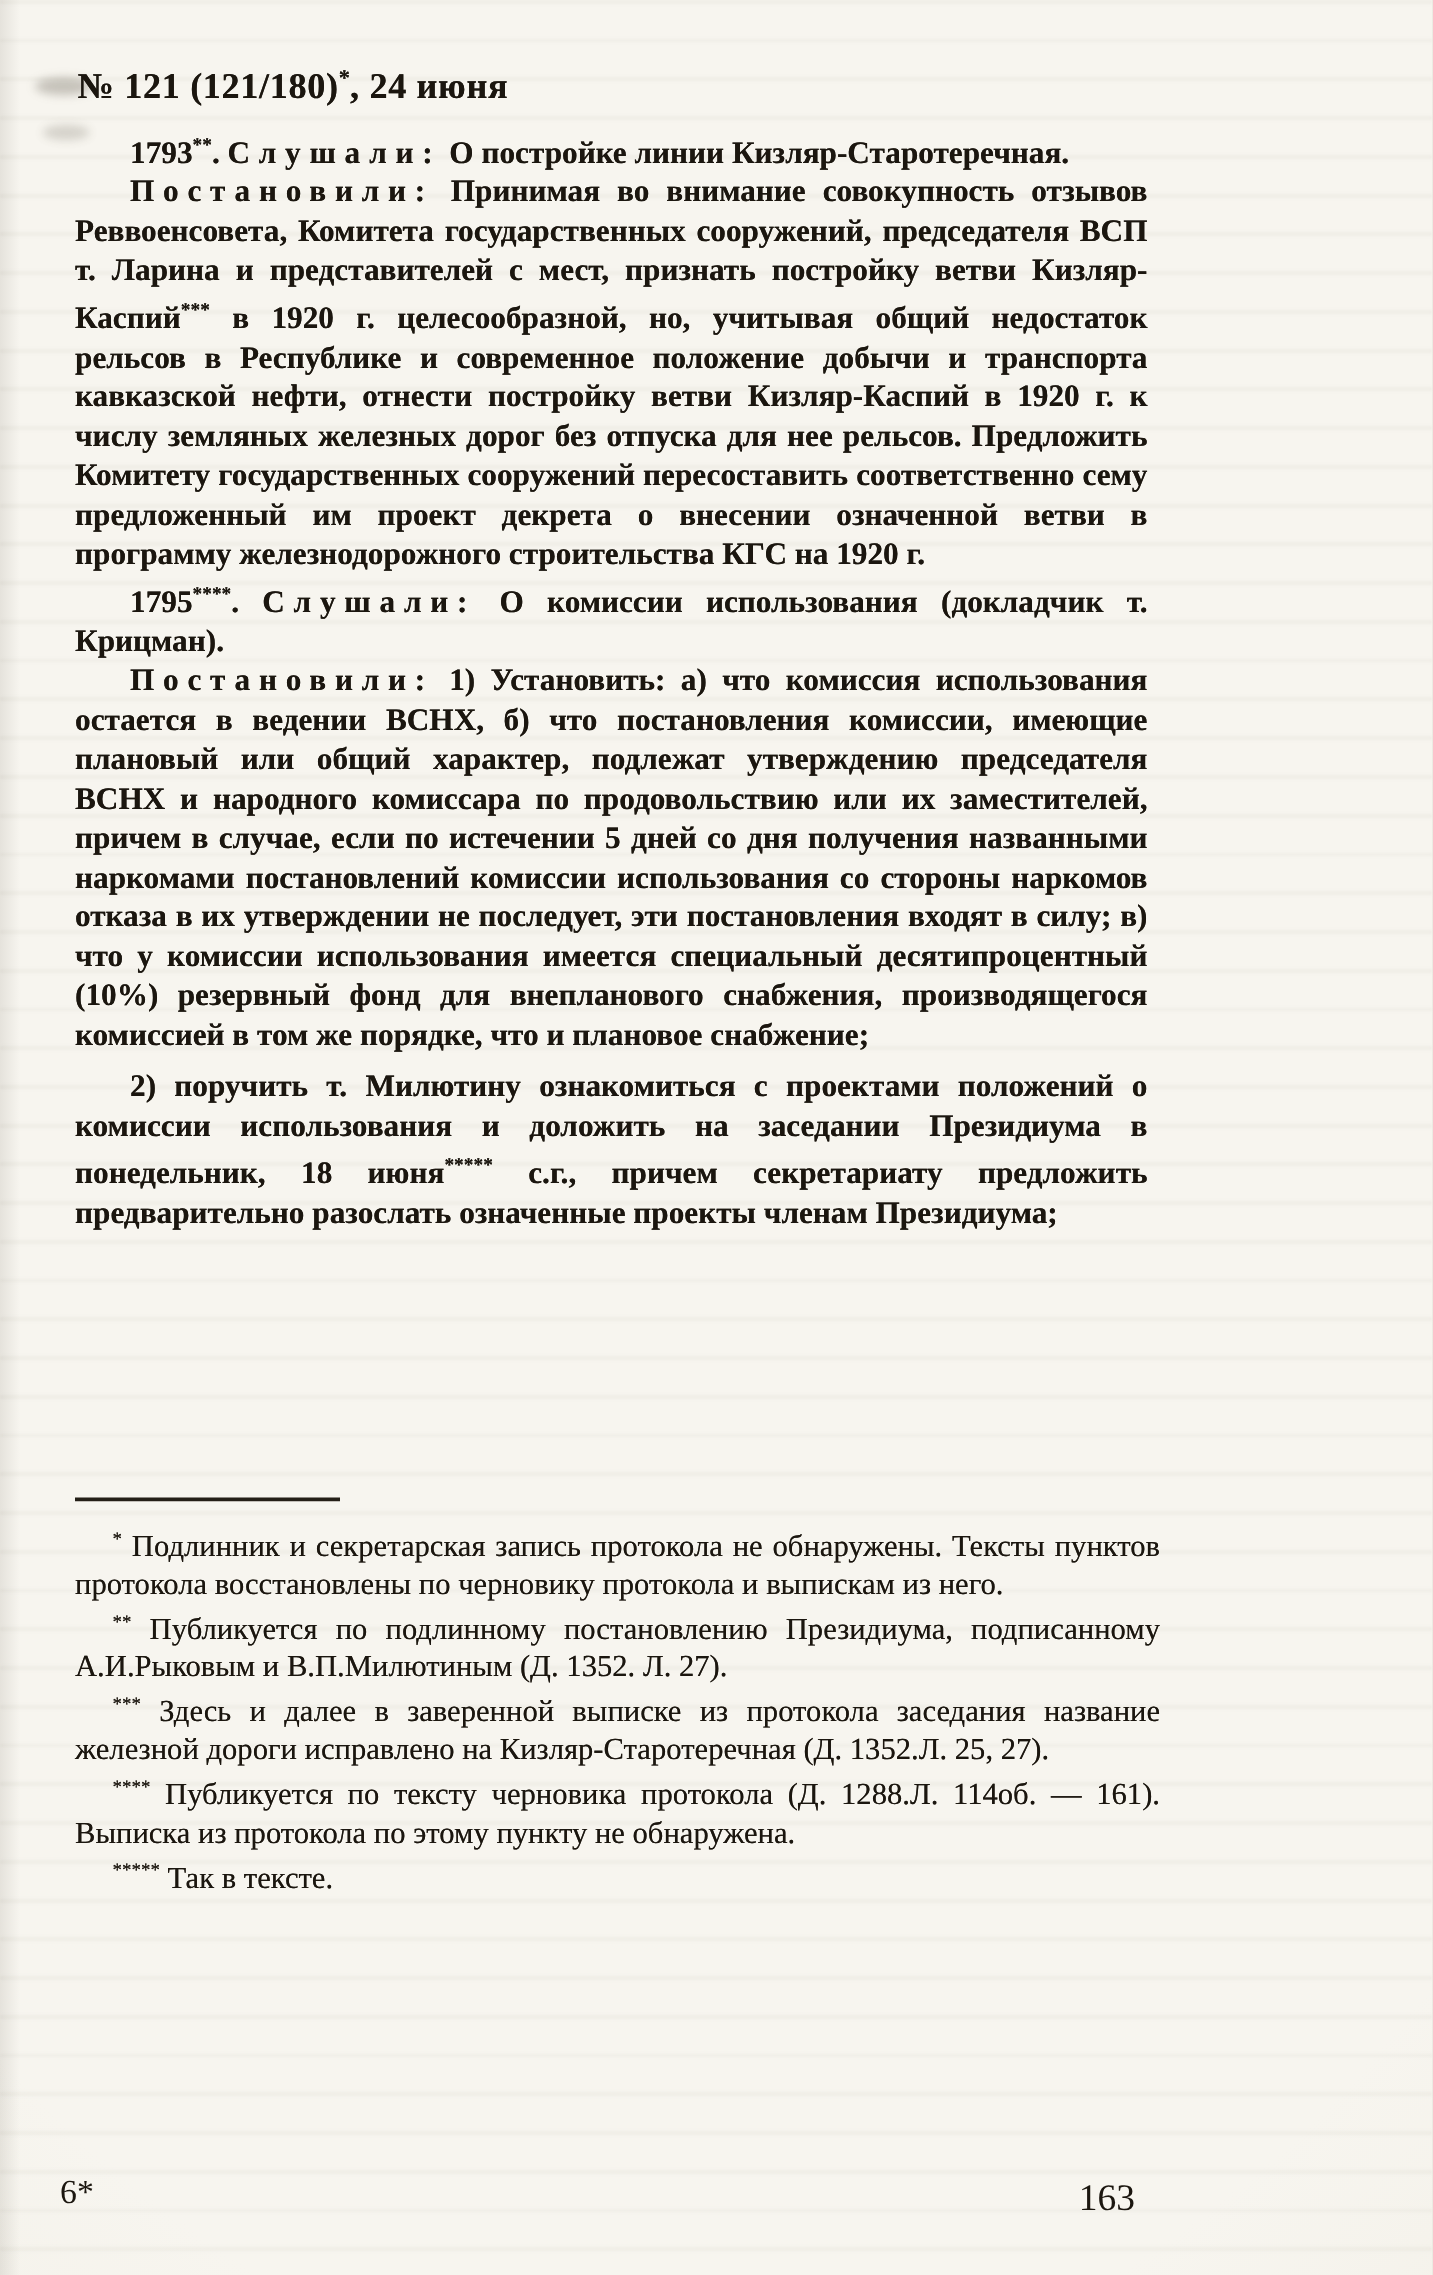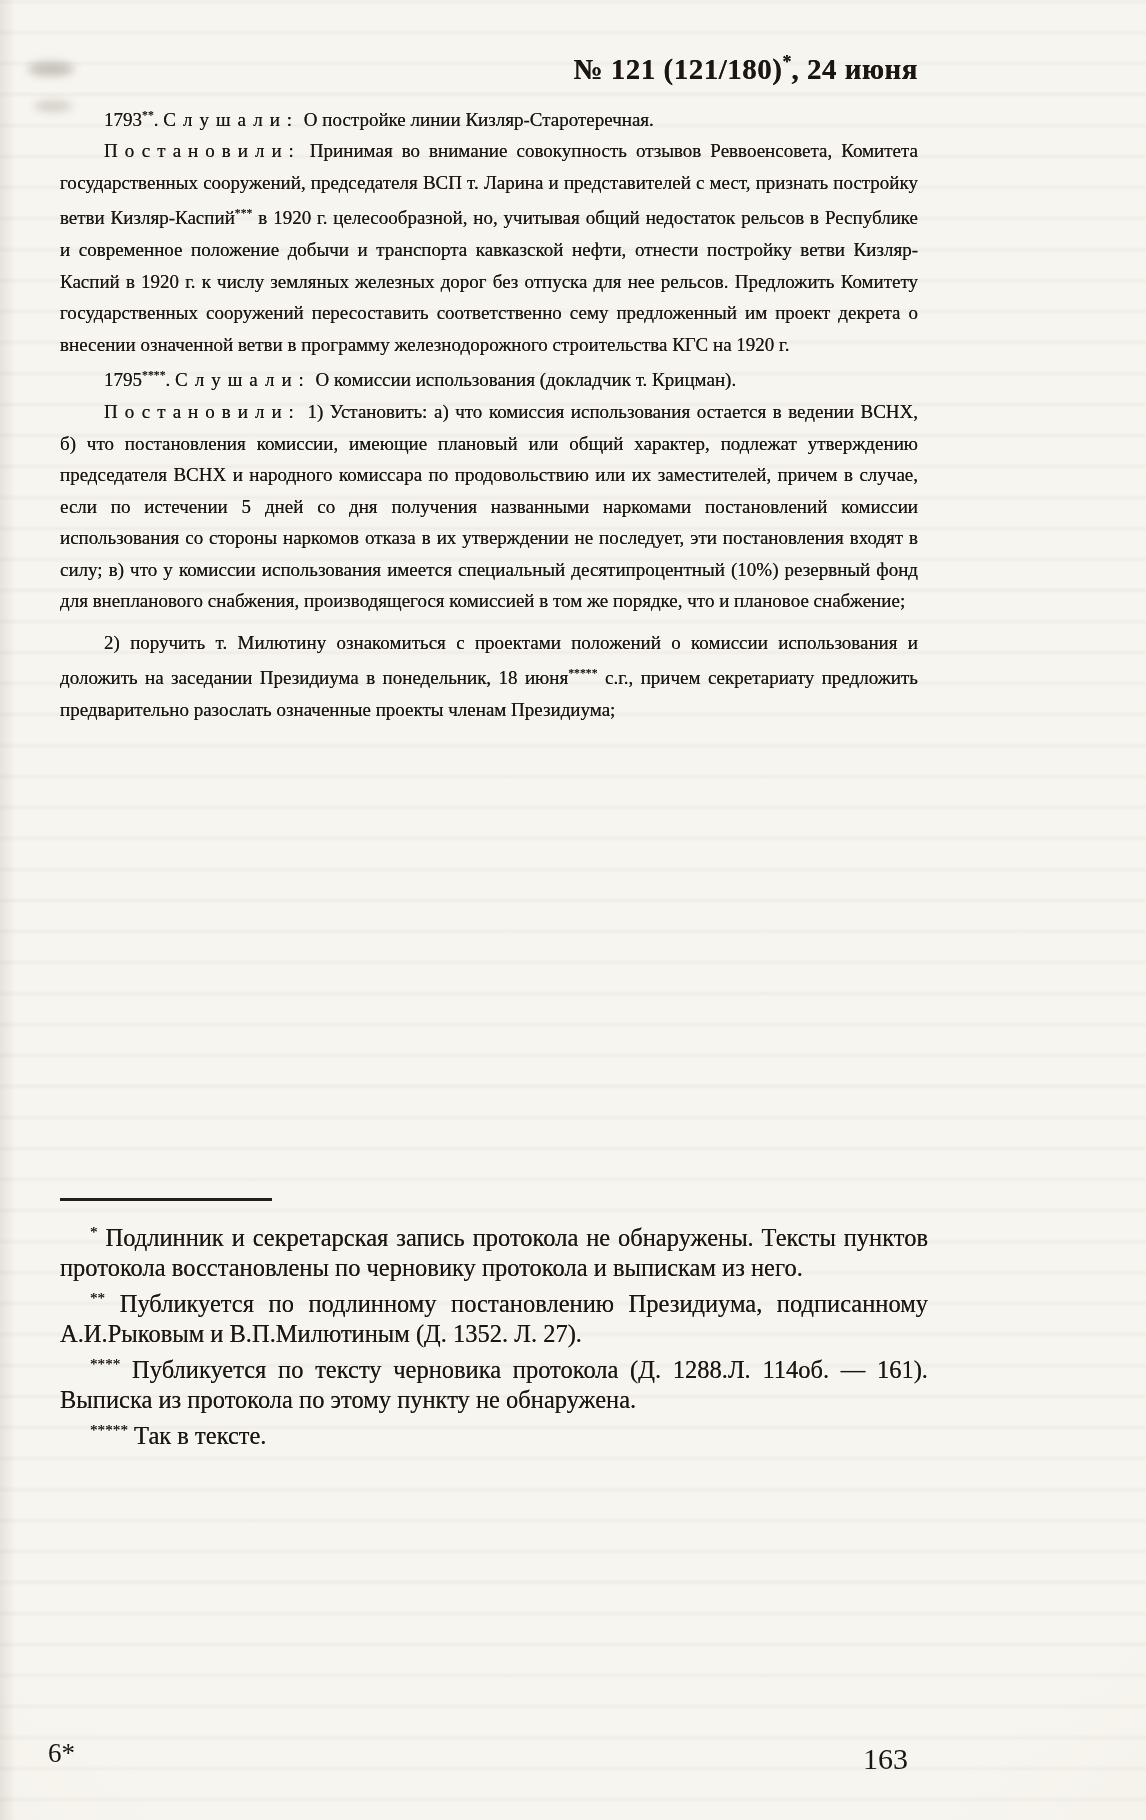--- a/index.html
+++ b/index.html
@@ -51,29 +51,29 @@
     width: 858px;
     text-shadow: 0 0 .5px rgba(27, 22, 15, .85);
   }
 
   .doc-header {
     font-size: 29px;
     font-weight: 700;
     line-height: 36px;
     margin: 0 0 13px 2px;
     letter-spacing: .5px;
-    text-align: right;
   }
 
   .body-p {
-    font-size: 19px;
+    font-size: 25px;
     line-height: 31.5px;
     text-align: justify;
     text-indent: 44px;
     hyphens: auto;
+    font-weight: bold;
   }
   .gap { margin-top: 10px; }
 
   .spaced { letter-spacing: 7px; }
   .sup { font-size: .62em; vertical-align: super; letter-spacing: 0; }
 
   .footnotes {
     position: absolute;
     left: 60px;
     top: 1198px;
@@ -135,20 +135,21 @@
 
   </div>
 
   <div class="footnotes">
     <div class="fn-rule"></div>
 
     <p class="fn"><span class="sup">*</span><span> Подлинник и секретарская запись протокола не обнаружены. Тексты пунктов протокола восстановлены по черновику протокола и выпискам из него.</span></p>
 
     <p class="fn"><span class="sup">**</span><span> Публикуется по подлинному постановлению Президиума, подписанному А.И.Рыковым и В.П.Милютиным (Д. 1352. Л. 27).</span></p>
 
+    <p class="fn"><span class="sup">***</span><span> Здесь и далее в заверенной выписке из протокола заседания название железной дороги исправлено на Кизляр-Старотеречная (Д. 1352.Л. 25, 27).</span></p>
 
     <p class="fn"><span class="sup">****</span><span> Публикуется по тексту черновика протокола (Д. 1288.Л. 114об. — 161). Выписка из протокола по этому пункту не обнаружена.</span></p>
 
     <p class="fn"><span class="sup">*****</span><span> Так в тексте.</span></p>
   </div>
 
   <div class="footer-left">6*</div>
   <div class="footer-right">163</div>
 
 </div>

